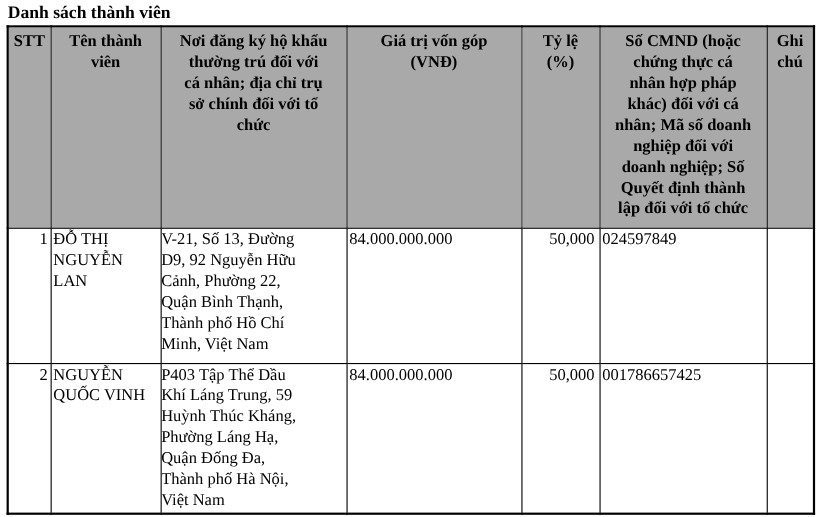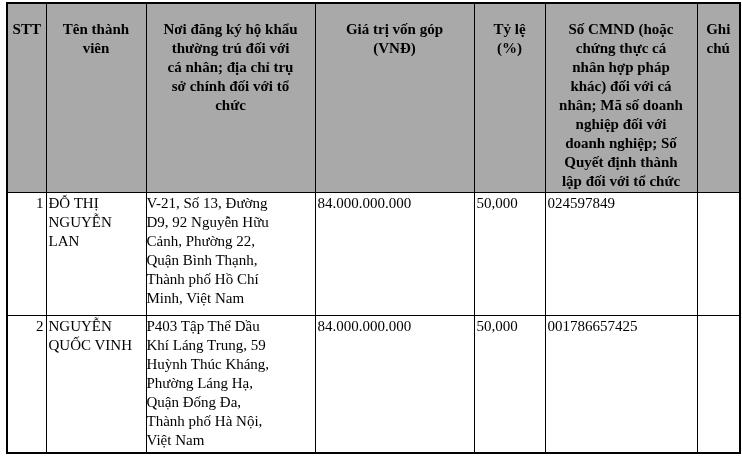--- a/index.html
+++ b/index.html
@@ -33,37 +33,38 @@
     font-size: 15px;
     line-height: 19px;
     padding: 1px 2px;
     overflow: hidden;
     white-space: pre-line;
   }
   th {
     background: #a9a9a9;
     font-weight: bold;
     text-align: center;
-    padding-top: 16px;
+    padding-top: 4px;
   }
   tr.header-row { height: 183px; }
   tr.row-1 { height: 123px; }
   tr.row-2 { height: 137px; }
   td.c-stt   { text-align: right; padding-right: 2px; }
   td.c-name  { text-align: left;  padding-left: 2px; padding-right: 1px; }
   td.c-addr  { text-align: left;  padding-left: 0; padding-right: 2px; }
   td.c-cap   { text-align: left; padding-right: 3px; }
-  td.c-ratio { padding-right: 4px; }
+  td.c-ratio { text-align: right; padding-right: 4px; }
   td.c-id    { text-align: left; padding-right: 5px; }
   td.c-note  { text-align: left; }
 </style>
 </head>
 <body>
 
 <div class="page">
+  <div class="doc-title">Danh sách thành viên</div>
 
   <table class="members">
     <colgroup>
       <col style="width:39px">
       <col style="width:100px">
       <col style="width:169px">
       <col style="width:159px">
       <col style="width:71px">
       <col style="width:152px">
       <col style="width:43px">

